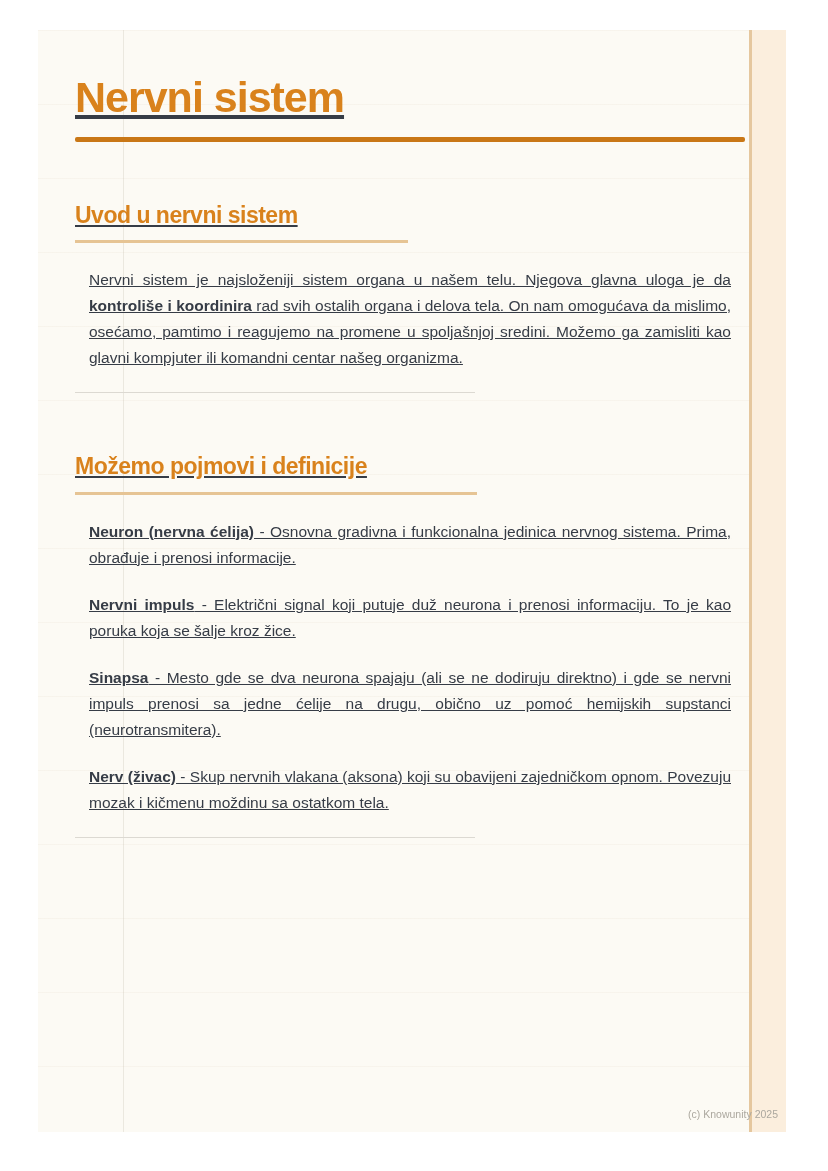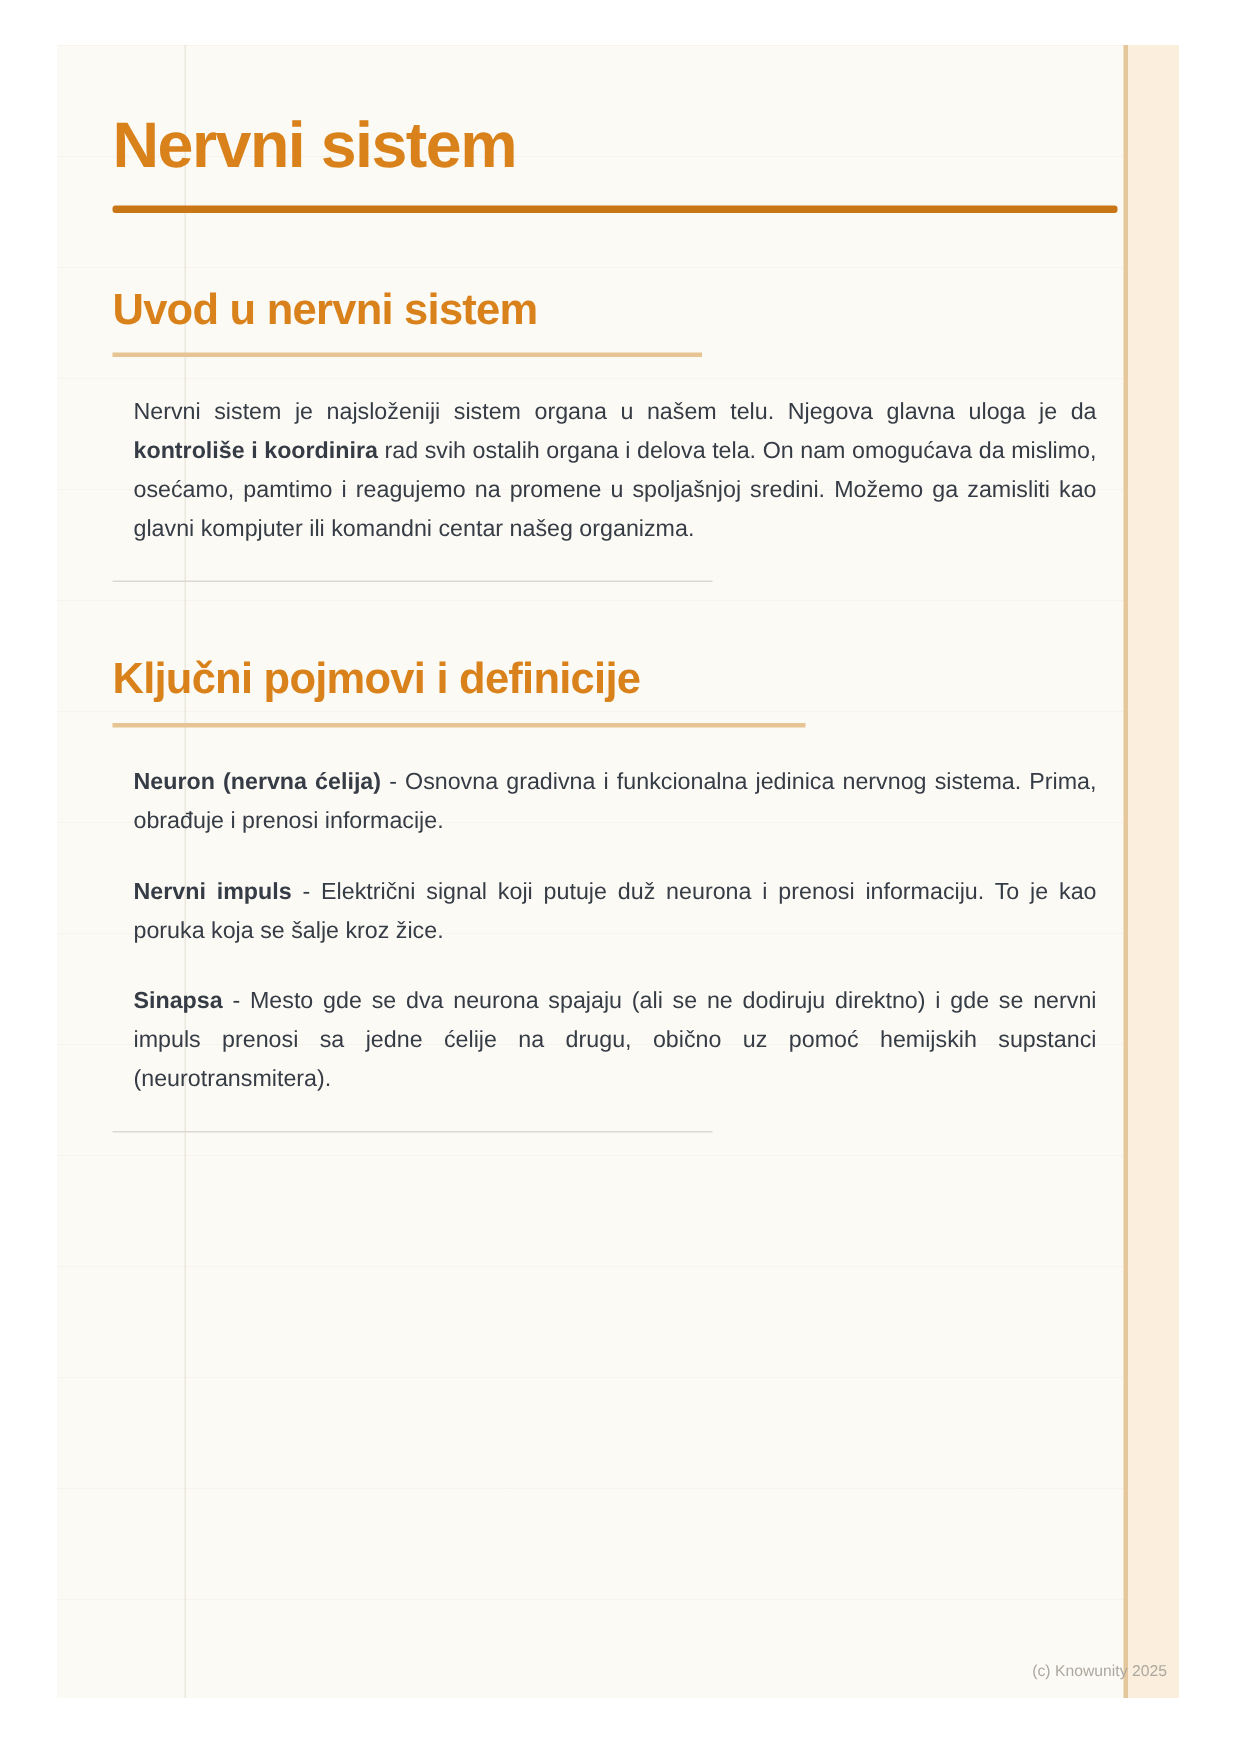--- a/index.html
+++ b/index.html
@@ -54,40 +54,41 @@
     border-left:3px solid var(--stripe-edge);
     z-index:1;
   }
   .content{
     position:relative;
     z-index:2;
     margin-left:37px;
     width:670px;
     padding-top:45px;
     color:var(--body-text);
+    text-decoration:underline;
   }
   h1{
     margin:0;
     font-size:43px;
     line-height:1.05;
     font-weight:bold;
     letter-spacing:-1px;
     color:var(--accent);
   }
   .title-rule{
     margin-top:17px;
     height:5px;
     width:100%;
     background:var(--title-rule);
     border-radius:2px;
   }
   section h2{
     display:table;
-    margin:48px 0 24px;
-    font-size:29px;
+    margin:60px 0 24px;
+    font-size:23px;
     line-height:1.18;
     font-weight:bold;
     letter-spacing:-0.5px;
     color:var(--accent);
     padding:0 110px 11px 0;
     border-bottom:3px solid var(--heading-underline);
   }
   section p{
     margin:0 14px 21px;
     font-size:15.5px;
@@ -128,24 +129,25 @@
     <h1>Nervni sistem</h1>
     <div class="title-rule"></div>
 
     <div id="sections">
         <section>
           <h2>Uvod u nervni sistem</h2>
           <p>Nervni sistem je najsloženiji sistem organa u našem telu. Njegova glavna uloga je da <strong>kontroliše i koordinira</strong> rad svih ostalih organa i delova tela. On nam omogućava da mislimo, osećamo, pamtimo i reagujemo na promene u spoljašnjoj sredini. Možemo ga zamisliti kao glavni kompjuter ili komandni centar našeg organizma.</p>
         </section>
         <div class="divider"></div>
         <section>
-          <h2>Ključni pojmovi i definicije</h2>
+          <h2>Možemo pojmovi i definicije</h2>
           <p><strong>Neuron (nervna ćelija)</strong> - Osnovna gradivna i funkcionalna jedinica nervnog sistema. Prima, obrađuje i prenosi informacije.</p>
           <p><strong>Nervni impuls</strong> - Električni signal koji putuje duž neurona i prenosi informaciju. To je kao poruka koja se šalje kroz žice.</p>
           <p><strong>Sinapsa</strong> - Mesto gde se dva neurona spajaju (ali se ne dodiruju direktno) i gde se nervni impuls prenosi sa jedne ćelije na drugu, obično uz pomoć hemijskih supstanci (neurotransmitera).</p>
+          <p><strong>Nerv (živac)</strong> - Skup nervnih vlakana (aksona) koji su obavijeni zajedničkom opnom. Povezuju mozak i kičmenu moždinu sa ostatkom tela.</p>
         </section>
         <div class="divider"></div>
         <section>
         </section>
       </div>
 
   </div>
 
   <div class="footer">(c) Knowunity 2025</div>
 </div>

